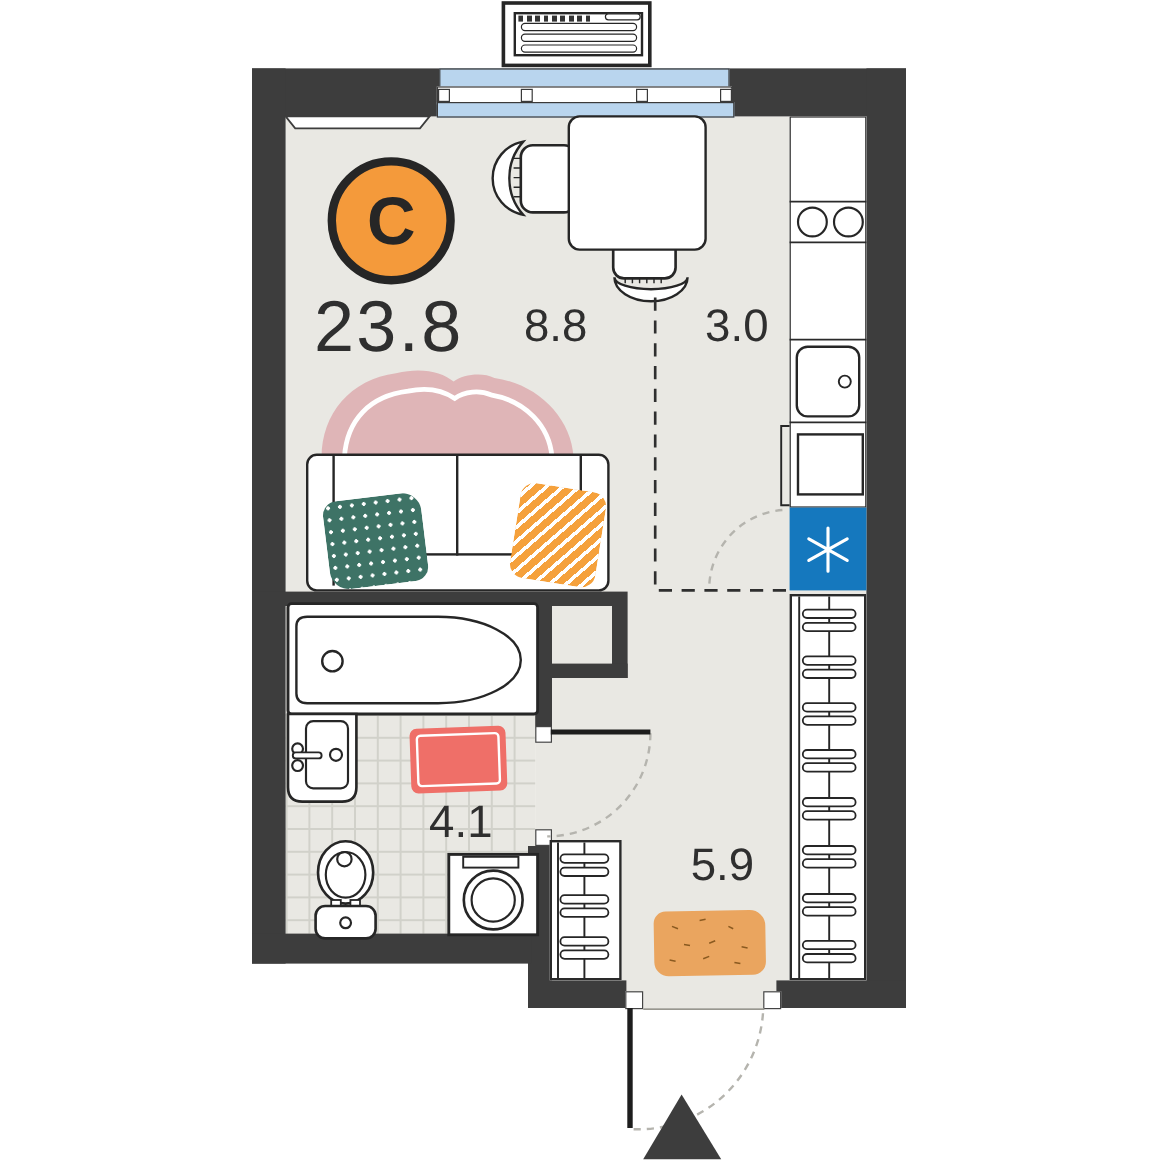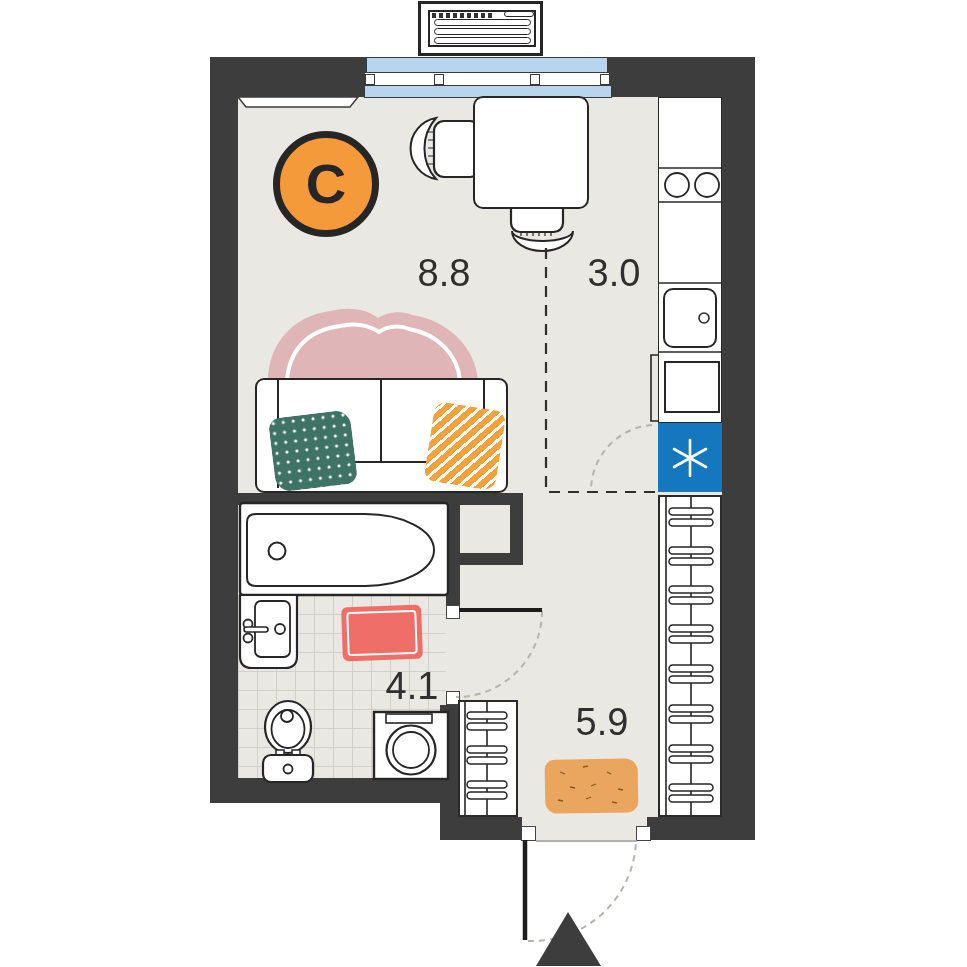--- a/index.html
+++ b/index.html
@@ -73,22 +73,22 @@
   #pillow-orange{left:429px;top:406px;width:72px;height:80px;background:#f5a13c;border-radius:12px;
     background-image:repeating-linear-gradient(130deg,rgba(255,255,255,0) 0 6px,#fff 6px 9px);
     transform:rotate(9deg);z-index:6;}
   #bath-mat{left:342px;top:606px;width:80px;height:54px;background:#ef6f68;border-radius:6px;transform:rotate(-2deg);z-index:5;}
   #bath-mat-inner{position:absolute;left:5px;top:5px;right:5px;bottom:5px;border:2px solid #fff;border-radius:4px;}
   #doormat{left:545px;top:759px;width:93px;height:54px;background:#eaa55f;border-radius:10px 13px 11px 12px;transform:rotate(-1deg);z-index:3;}
   
   .lbl{z-index:7;color:#2f2f2f;transform:translate(-50%,-50%);white-space:nowrap;}
   #lbl-total{left:324px;top:272px;font-size:60px;font-weight:400;letter-spacing:2px;}
   .area-lbl{font-size:38px;font-weight:400;}
-  #lbl-living{left:444px;top:273px;} #lbl-kitchen{left:614px;top:273px;}
-  #lbl-bath{left:384px;top:686px;margin-left:28px;}  #lbl-hall{left:602px;top:722px;}
+  #lbl-living{left:463px;top:273px;} #lbl-kitchen{left:614px;top:273px;}
+  #lbl-bath{left:384px;top:686px;}  #lbl-hall{left:602px;top:722px;}
   #compass-badge{left:273px;top:131px;width:106px;height:106px;border-radius:50%;
     background:#f49a3b;border:7px solid #262626;box-sizing:border-box;z-index:7;
     display:flex;align-items:center;justify-content:center;}
   #compass-letter{font-size:56px;font-weight:700;color:#262626;line-height:1;}
 </style>
 </head>
 <body>
 
 <div class="plan">
 
@@ -271,18 +271,19 @@
   <div class="abs" id="pillow-orange"></div>
   <div class="abs" id="dining-table"></div>
   <div class="abs" id="bath-mat">
     <div id="bath-mat-inner"></div>
   </div>
   <div class="abs" id="doormat"></div>
 
   <div class="abs" id="compass-badge">
     <span id="compass-letter">С</span>
   </div>
+  <div class="abs lbl" id="lbl-total">23.8</div>
   <div class="abs lbl area-lbl" id="lbl-living">8.8</div>
   <div class="abs lbl area-lbl" id="lbl-kitchen">3.0</div>
   <div class="abs lbl area-lbl" id="lbl-bath">4.1</div>
   <div class="abs lbl area-lbl" id="lbl-hall">5.9</div>
 
 </div>
 
 </body></html>

